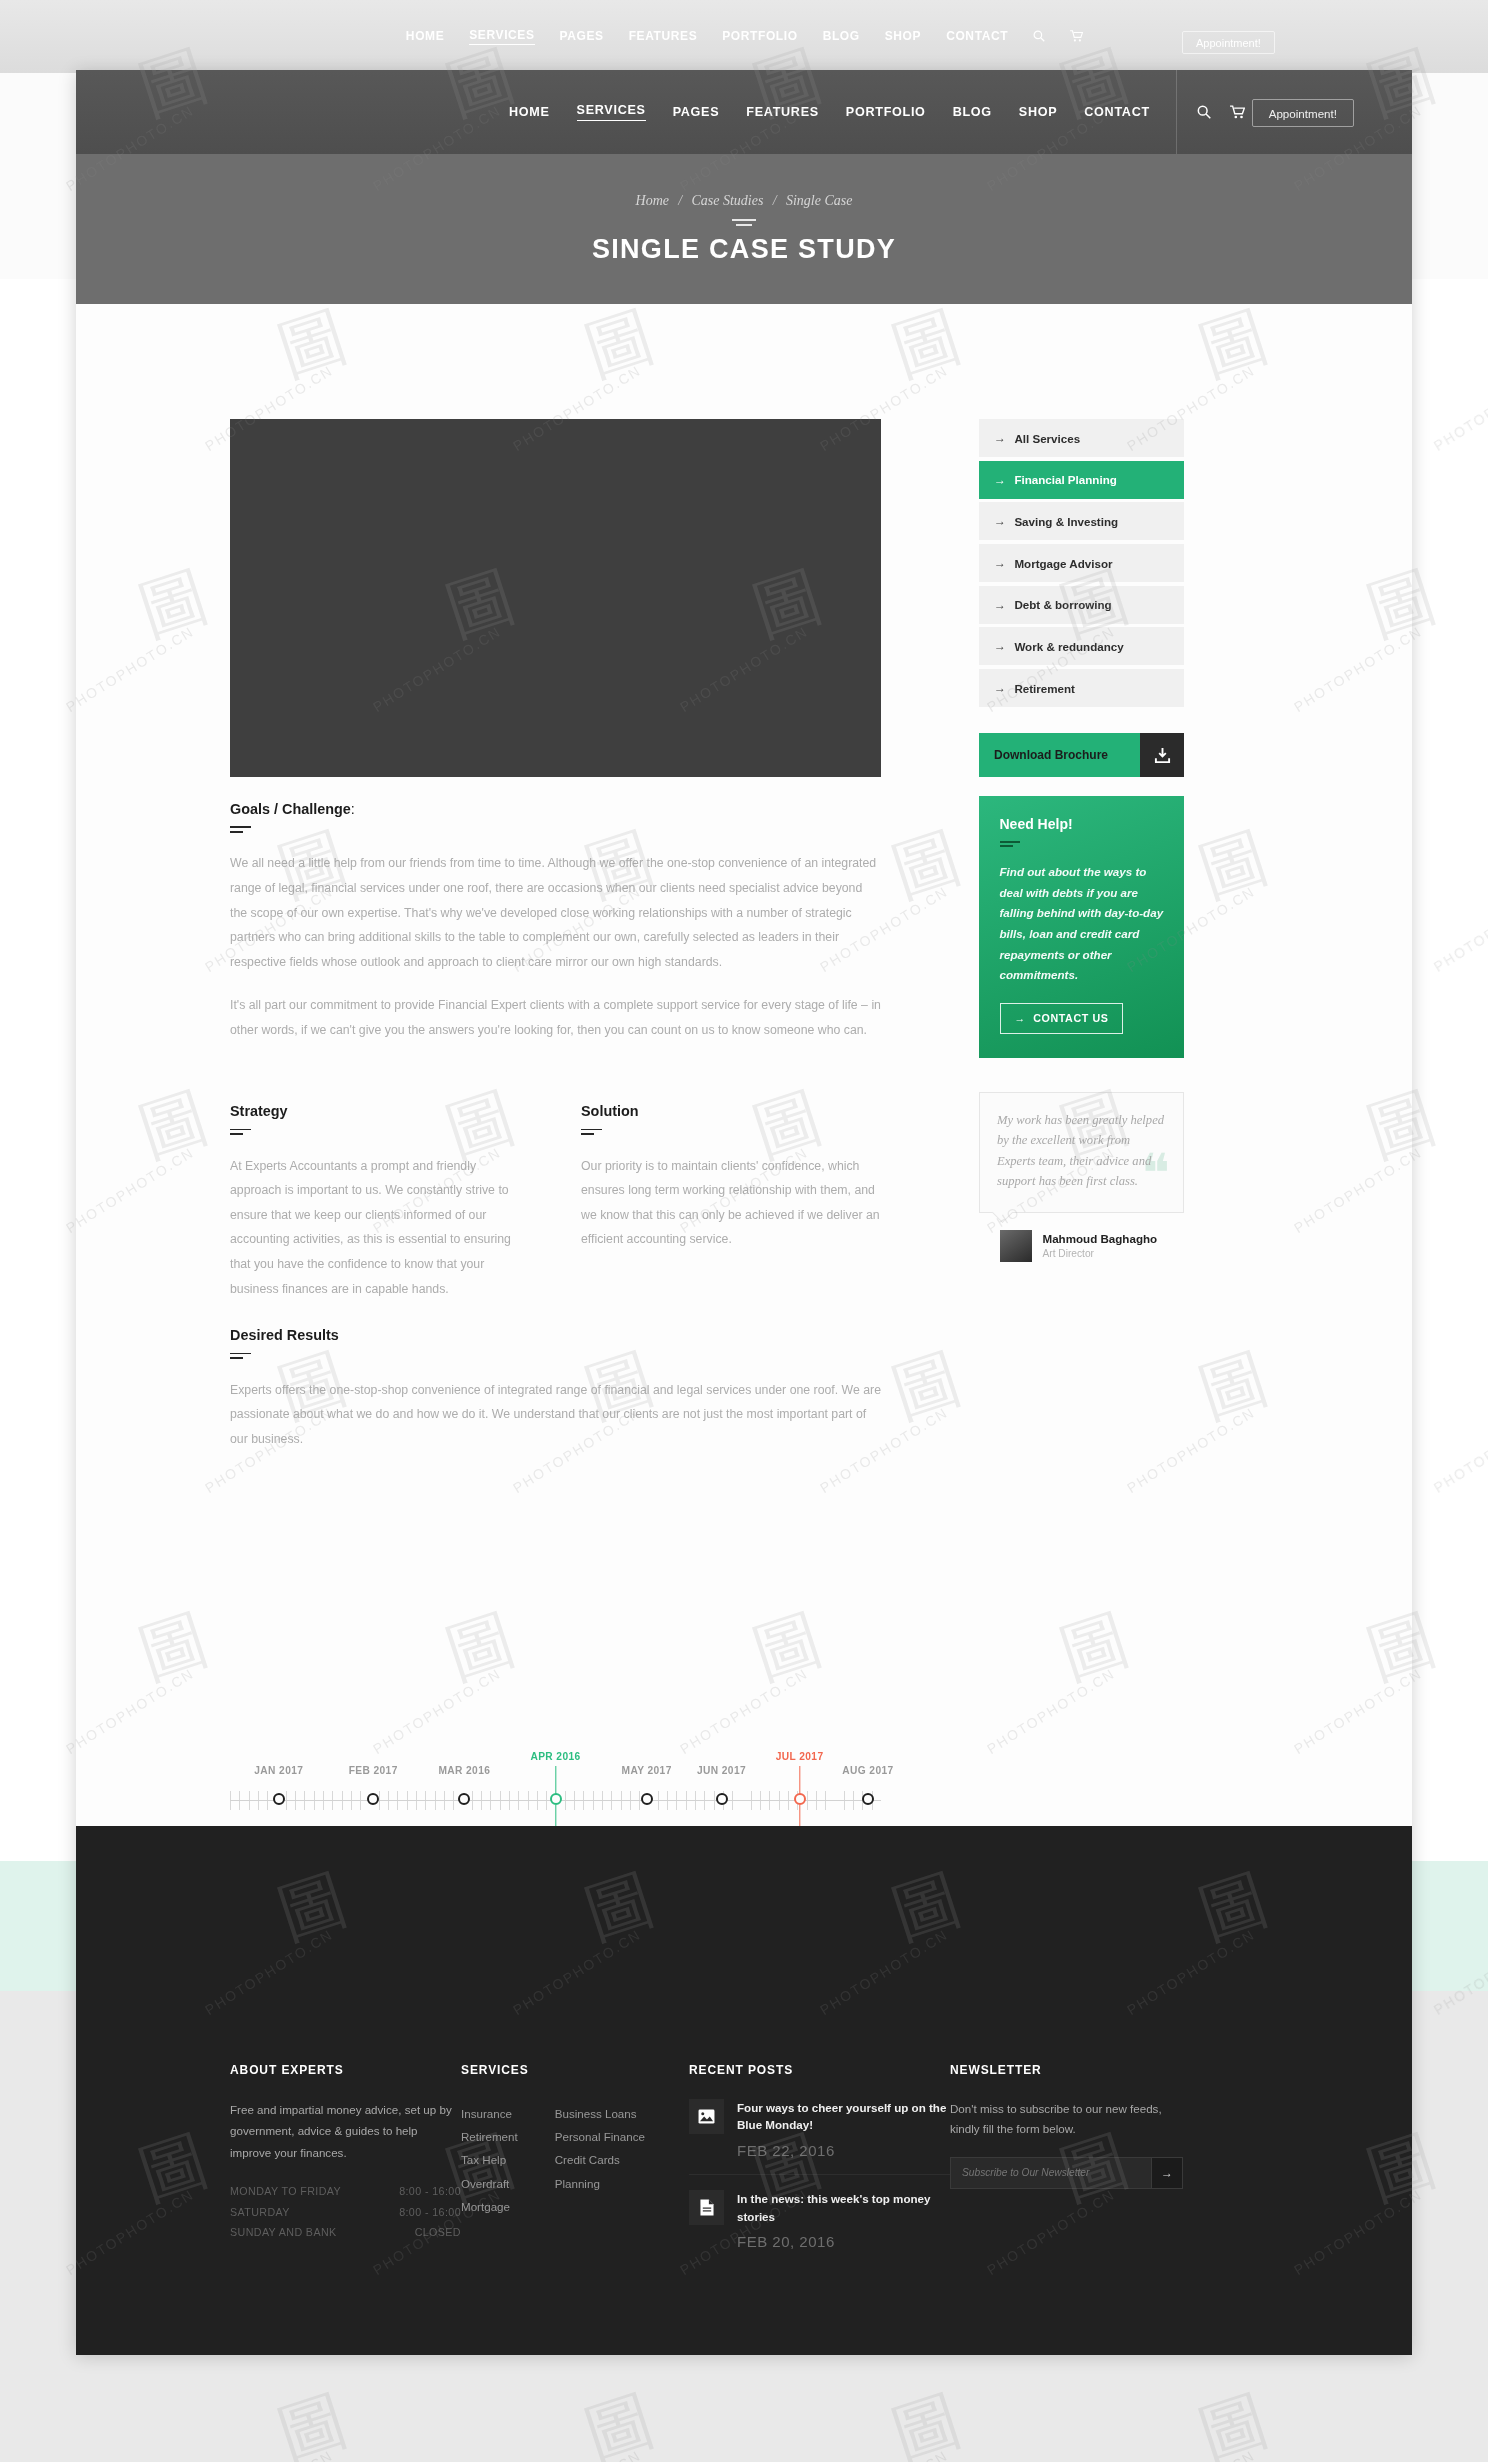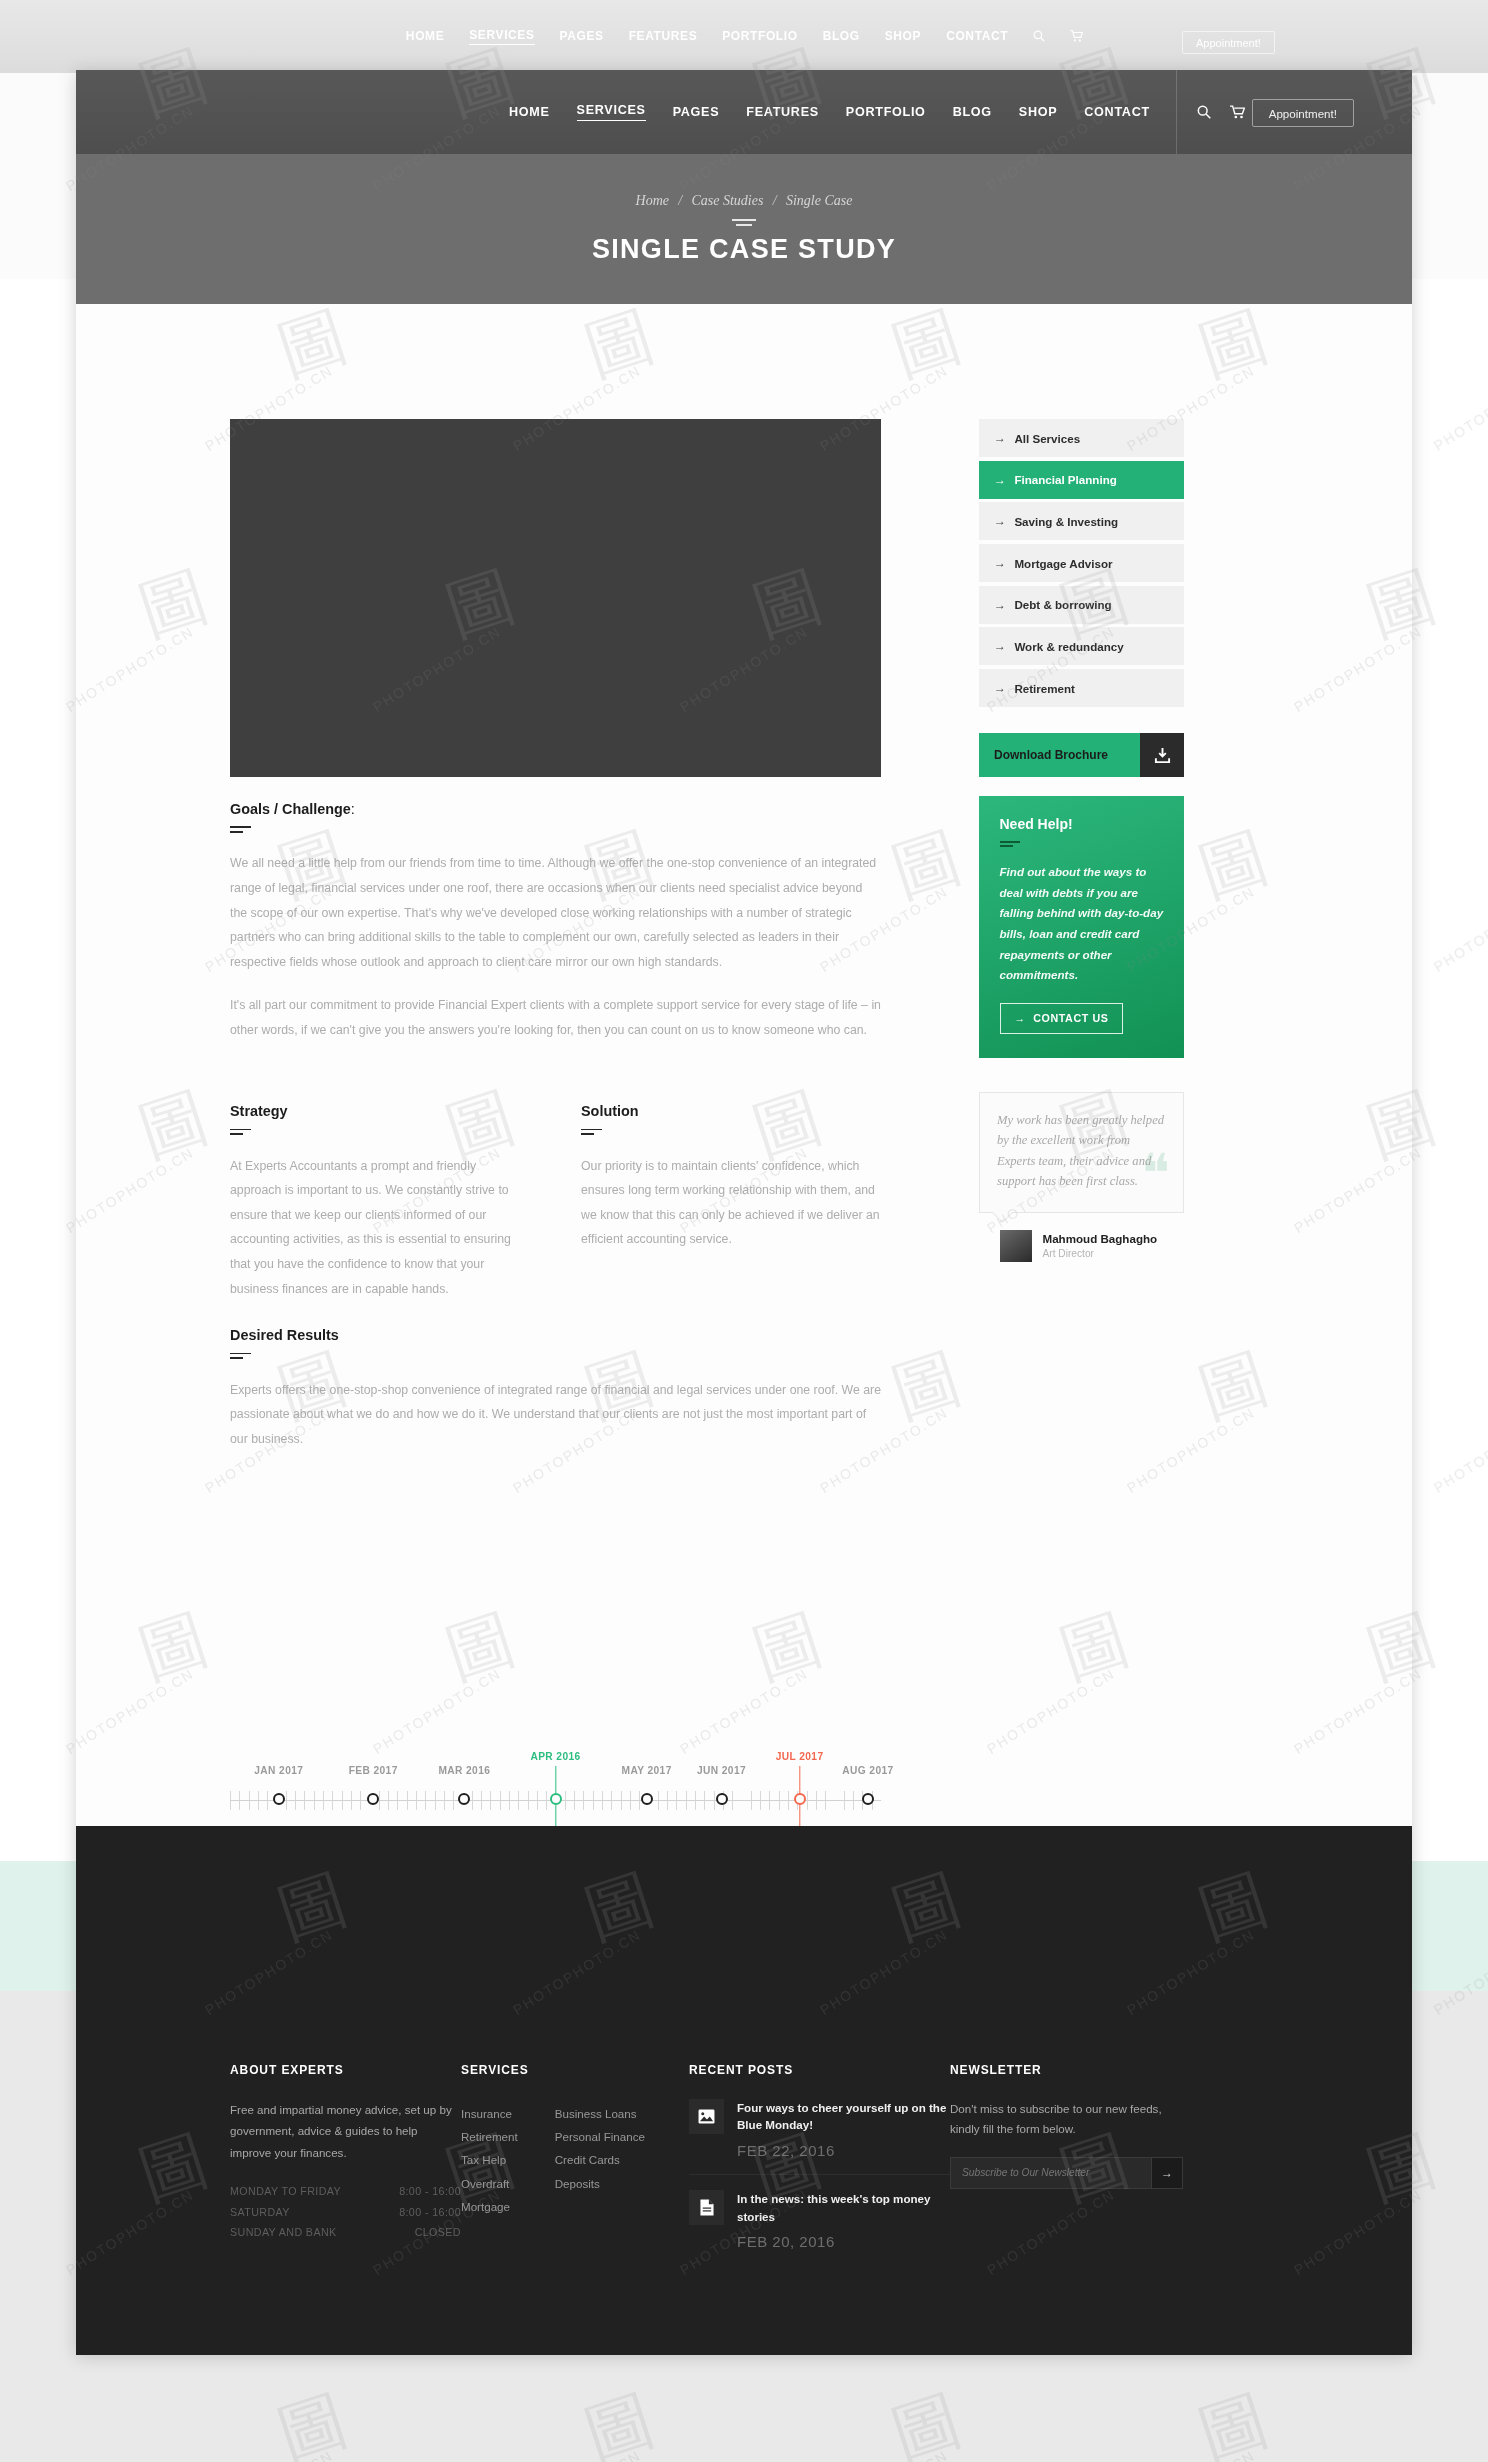--- a/index.html
+++ b/index.html
@@ -462,21 +462,21 @@
               <li>Insurance</li>
               <li>Retirement</li>
               <li>Tax Help</li>
               <li>Overdraft</li>
               <li>Mortgage</li>
             </ul>
           <ul id="svc-col2">
               <li>Business Loans</li>
               <li>Personal Finance</li>
               <li>Credit Cards</li>
-              <li>Deposits</li>
+              <li>Planning</li>
             </ul>
         </div>
       </div>
 
       <div class="fcol c3">
         <div class="fh">RECENT POSTS</div>
         <div class="posts" id="posts-list">
             <div class="post">
               <div class="pthumb">
                 <svg width="17" height="15" viewBox="0 0 18 16">

